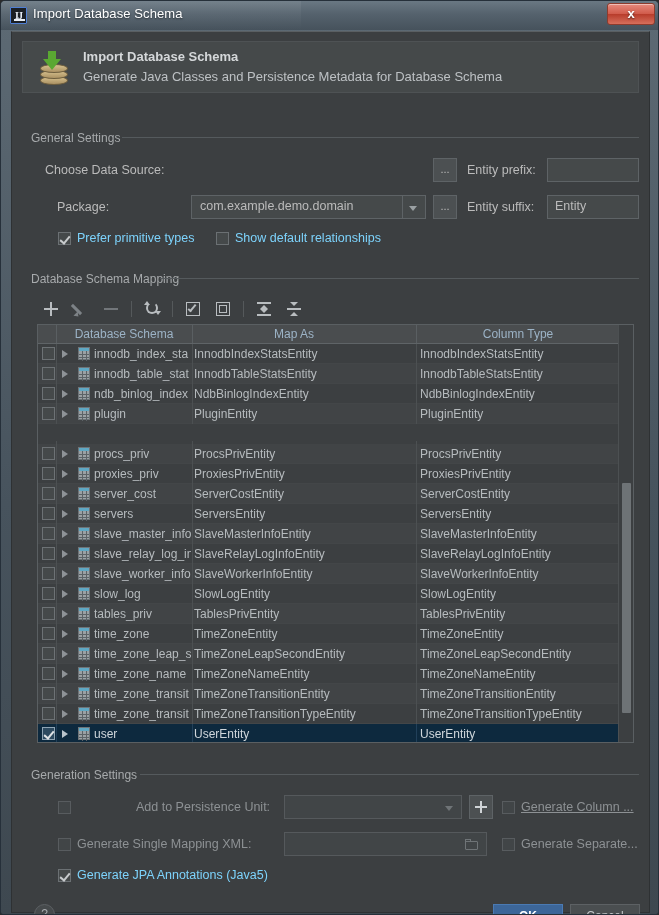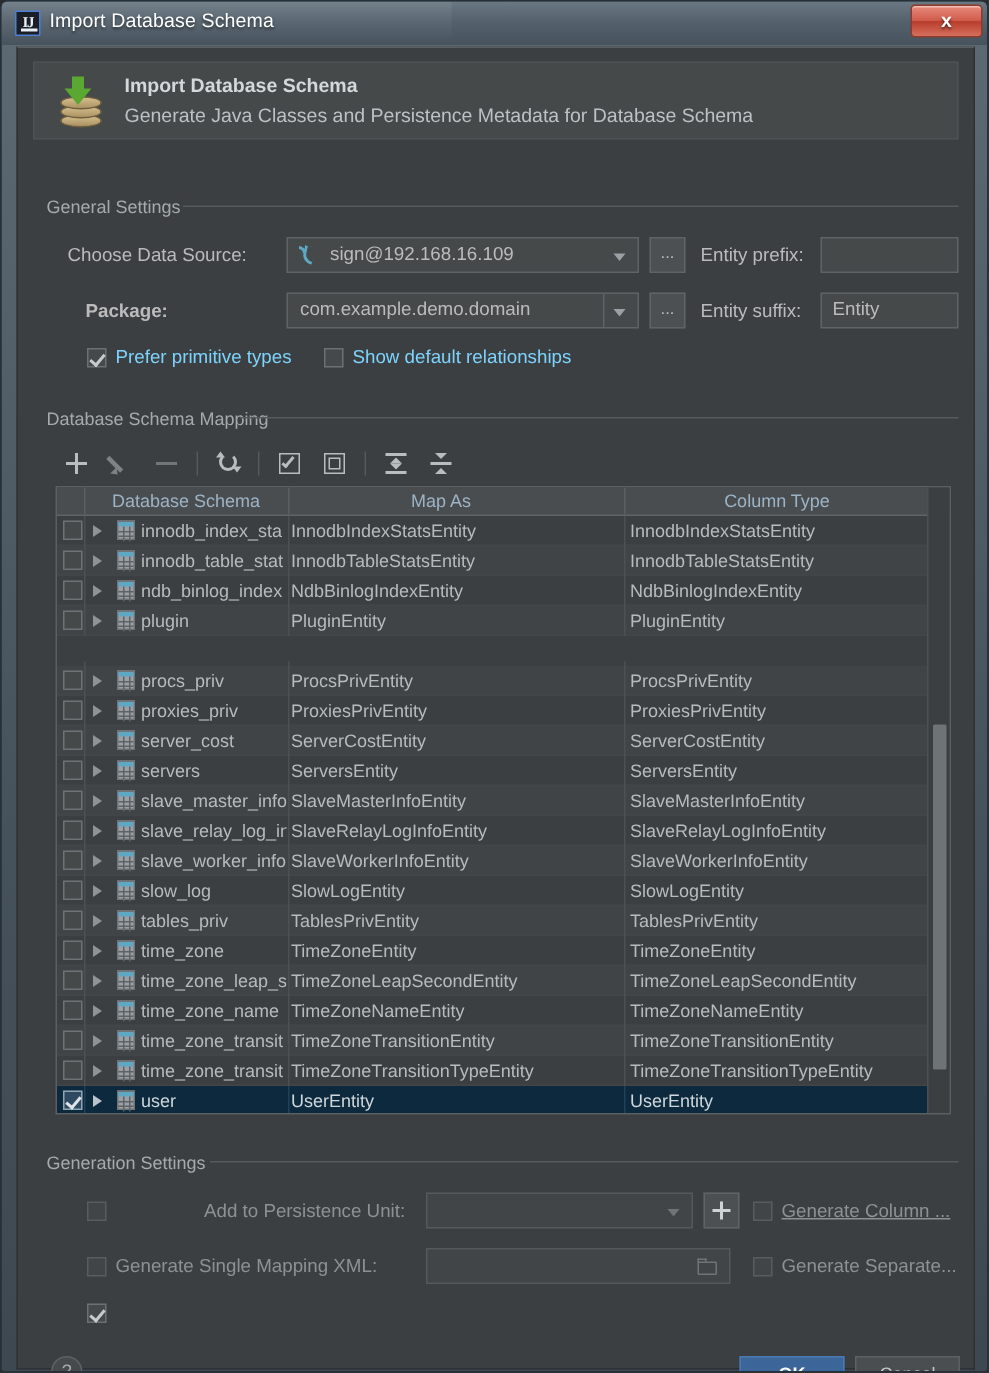--- a/index.html
+++ b/index.html
@@ -503,37 +503,29 @@
         <div class="arrow-head"></div>
       </div>
       <div id="banner-title">Import Database Schema</div>
       <div id="banner-sub">Generate Java Classes and Persistence Metadata for Database Schema</div>
     </div>
 
     <div class="group-label" style="left:16px; top:99px;">General Settings</div>
     <div class="group-rule" style="left:110px; top:105px; width:517px;"></div>
 
     <div class="lbl" style="left:33px; top:131px;">Choose Data Source:</div>
-    <div class="combo has-icon" style="left:179px; top:126px; width:235px;">
-      <div class="dolphin">
-          <div class="d1"></div>
-          <div class="d2"></div>
-        </div>
-      <div class="val">sign@192.168.16.109</div>
-      <div class="arrow"></div>
-    </div>
     <div class="ellipsis-btn" style="left:421px; top:126px;">
       <div class="dots">...</div>
     </div>
     <div class="lbl" style="left:455px; top:131px;">Entity prefix:</div>
     <div class="textfield" style="left:535px; top:126px; width:92px;">
       <div class="val"></div>
     </div>
 
-    <div class="lbl" style="left:45px; top:168px;font-weight:bold;">Package:</div>
+    <div class="lbl" style="left:45px; top:168px;">Package:</div>
     <div class="combo" style="left:179px; top:163px; width:235px;">
       <div class="val">com.example.demo.domain</div>
       <div class="sep"></div>
       <div class="arrow"></div>
     </div>
     <div class="ellipsis-btn" style="left:421px; top:163px;">
       <div class="dots">...</div>
     </div>
     <div class="lbl" style="left:455px; top:168px;">Entity suffix:</div>
     <div class="textfield" style="left:535px; top:163px; width:92px;">
@@ -957,20 +949,21 @@
     <div class="gcombo" style="left:272px; top:800px; width:203px;">
       <div class="folder-ico" style="right:7px; top:6px;">
           <div class="f2"></div>
           <div class="f1"></div>
         </div>
     </div>
     <div class="cbx disabled" style="left:490px; top:806px;"></div>
     <div class="cbx-label disabled" style="left:509px; top:805px;">Generate Separate...</div>
 
     <div class="cbx checked" style="left:46px; top:837px;"></div>
+    <div class="cbx-label" style="left:65px; top:836px;">Generate JPA Annotations (Java5)</div>
 
     <div id="help-btn">
       <div class="q">?</div>
     </div>
     <div id="ok-btn">
       <div class="t">OK</div>
     </div>
     <div id="cancel-btn">
       <div class="t">Cancel</div>
     </div>

